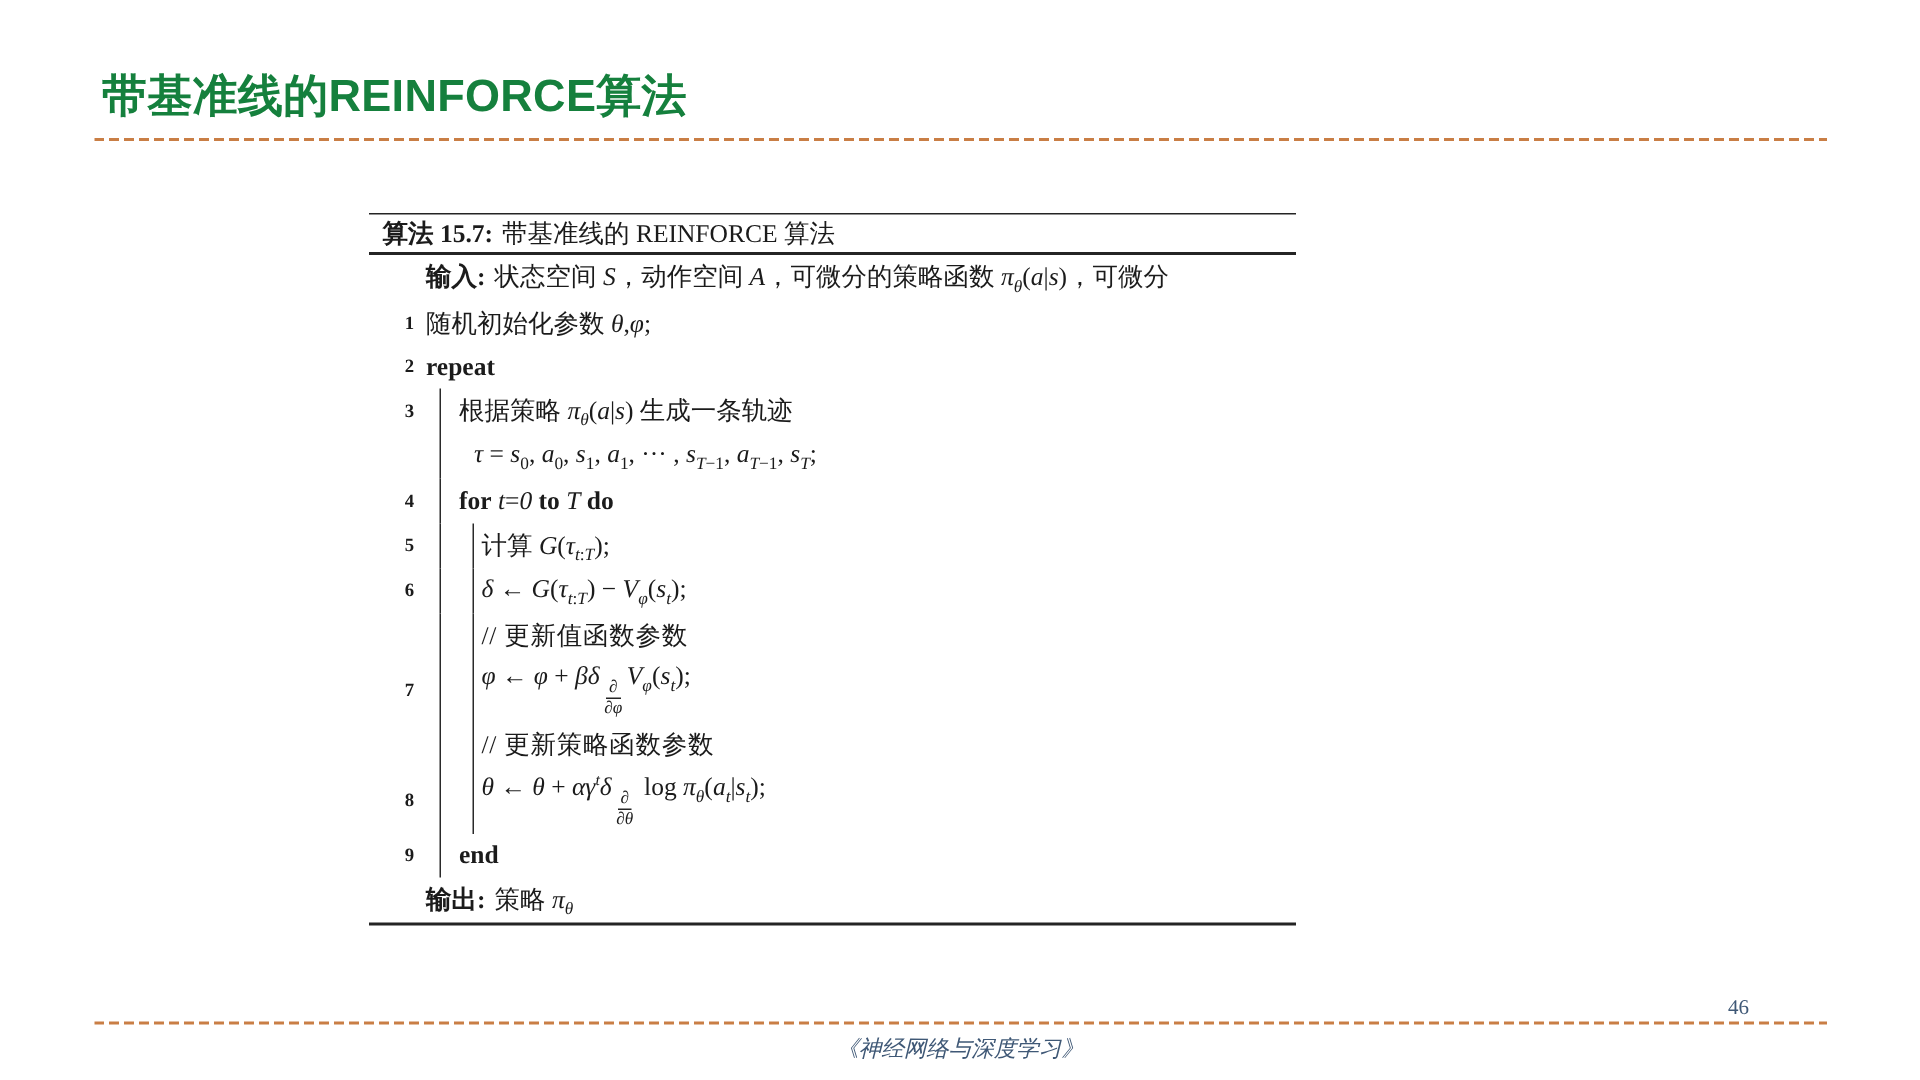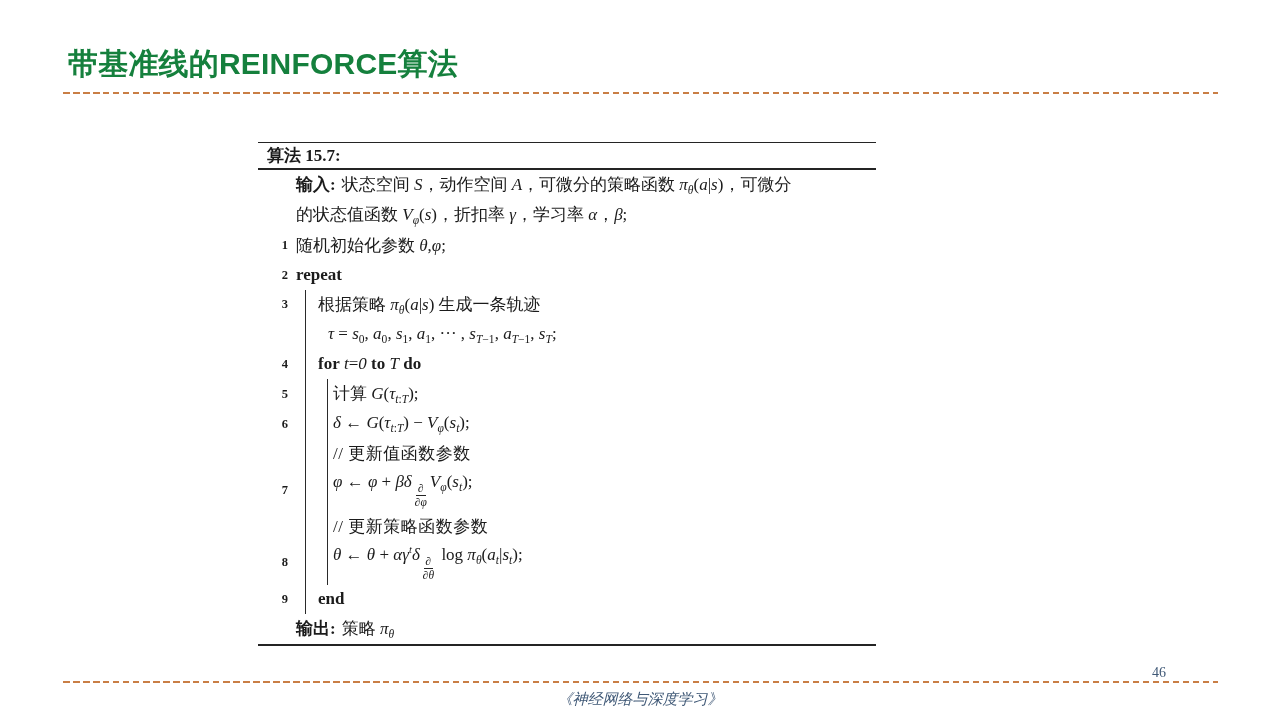--- a/index.html
+++ b/index.html
@@ -21,21 +21,21 @@
   }
   .dashrule{
     position:absolute;left:63px;width:1155px;height:2px;
     background:repeating-linear-gradient(90deg,var(--dash) 0 6.5px,transparent 6.5px 10px);
   }
   .dash-top{top:92px;}
   .dash-bottom{top:681px;}
 
   
   .algo{
-    position:absolute;left:258px;top:142px;width:618px;
+    position:absolute;left:246px;top:142px;width:618px;
     font-size:17px;color:var(--ink);
   }
   .rule-thin{border-top:1.2px solid #242424;}
   .rule-thick{border-top:2px solid #242424;}
   .algo-caption{
     padding:3px 0 3px 9px;height:25px;display:flex;align-items:center;white-space:nowrap;
   }
   .algo-caption b{margin-right:6px;}
   .row{display:flex;align-items:stretch;min-height:29.5px;}
   .row.tall{min-height:33px;}
@@ -77,30 +77,27 @@
 </head>
 <body>
 
 <div class="slide-title">带基准线的REINFORCE算法</div>
 <div class="dashrule dash-top"></div>
 
 <div class="algo">
   <div class="rule-thin"></div>
   <div class="algo-caption">
     <b>算法 15.7:</b>
+    <span>带基准线的 REINFORCE 算法</span>
   </div>
   <div class="rule-thick"></div>
 
   <div class="row lvl0">
     <span class="num"></span>
     <span class="txt"><b class="io">输入:</b><span>状态空间 <i>S</i>，动作空间 <i>A</i>，可微分的策略函数 <i>π</i><sub><i>θ</i></sub>(<i>a</i>|<i>s</i>)，可微分</span></span>
-  </div>
-  <div class="row lvl0">
-    <span class="num"></span>
-    <span class="txt io-cont">的状态值函数 <i>V</i><sub><i>φ</i></sub>(<i>s</i>)，折扣率 <i>γ</i>，学习率 <i>α</i>，<i>β</i>;</span>
   </div>
 
   <div>
       <div class="row lvl0">
         <span class="num">1</span>
         <span class="txt">随机初始化参数 <i>θ</i>,<i>φ</i>;</span>
       </div>
       <div class="row lvl0">
         <span class="num">2</span>
         <span class="txt"><b>repeat</b></span>

